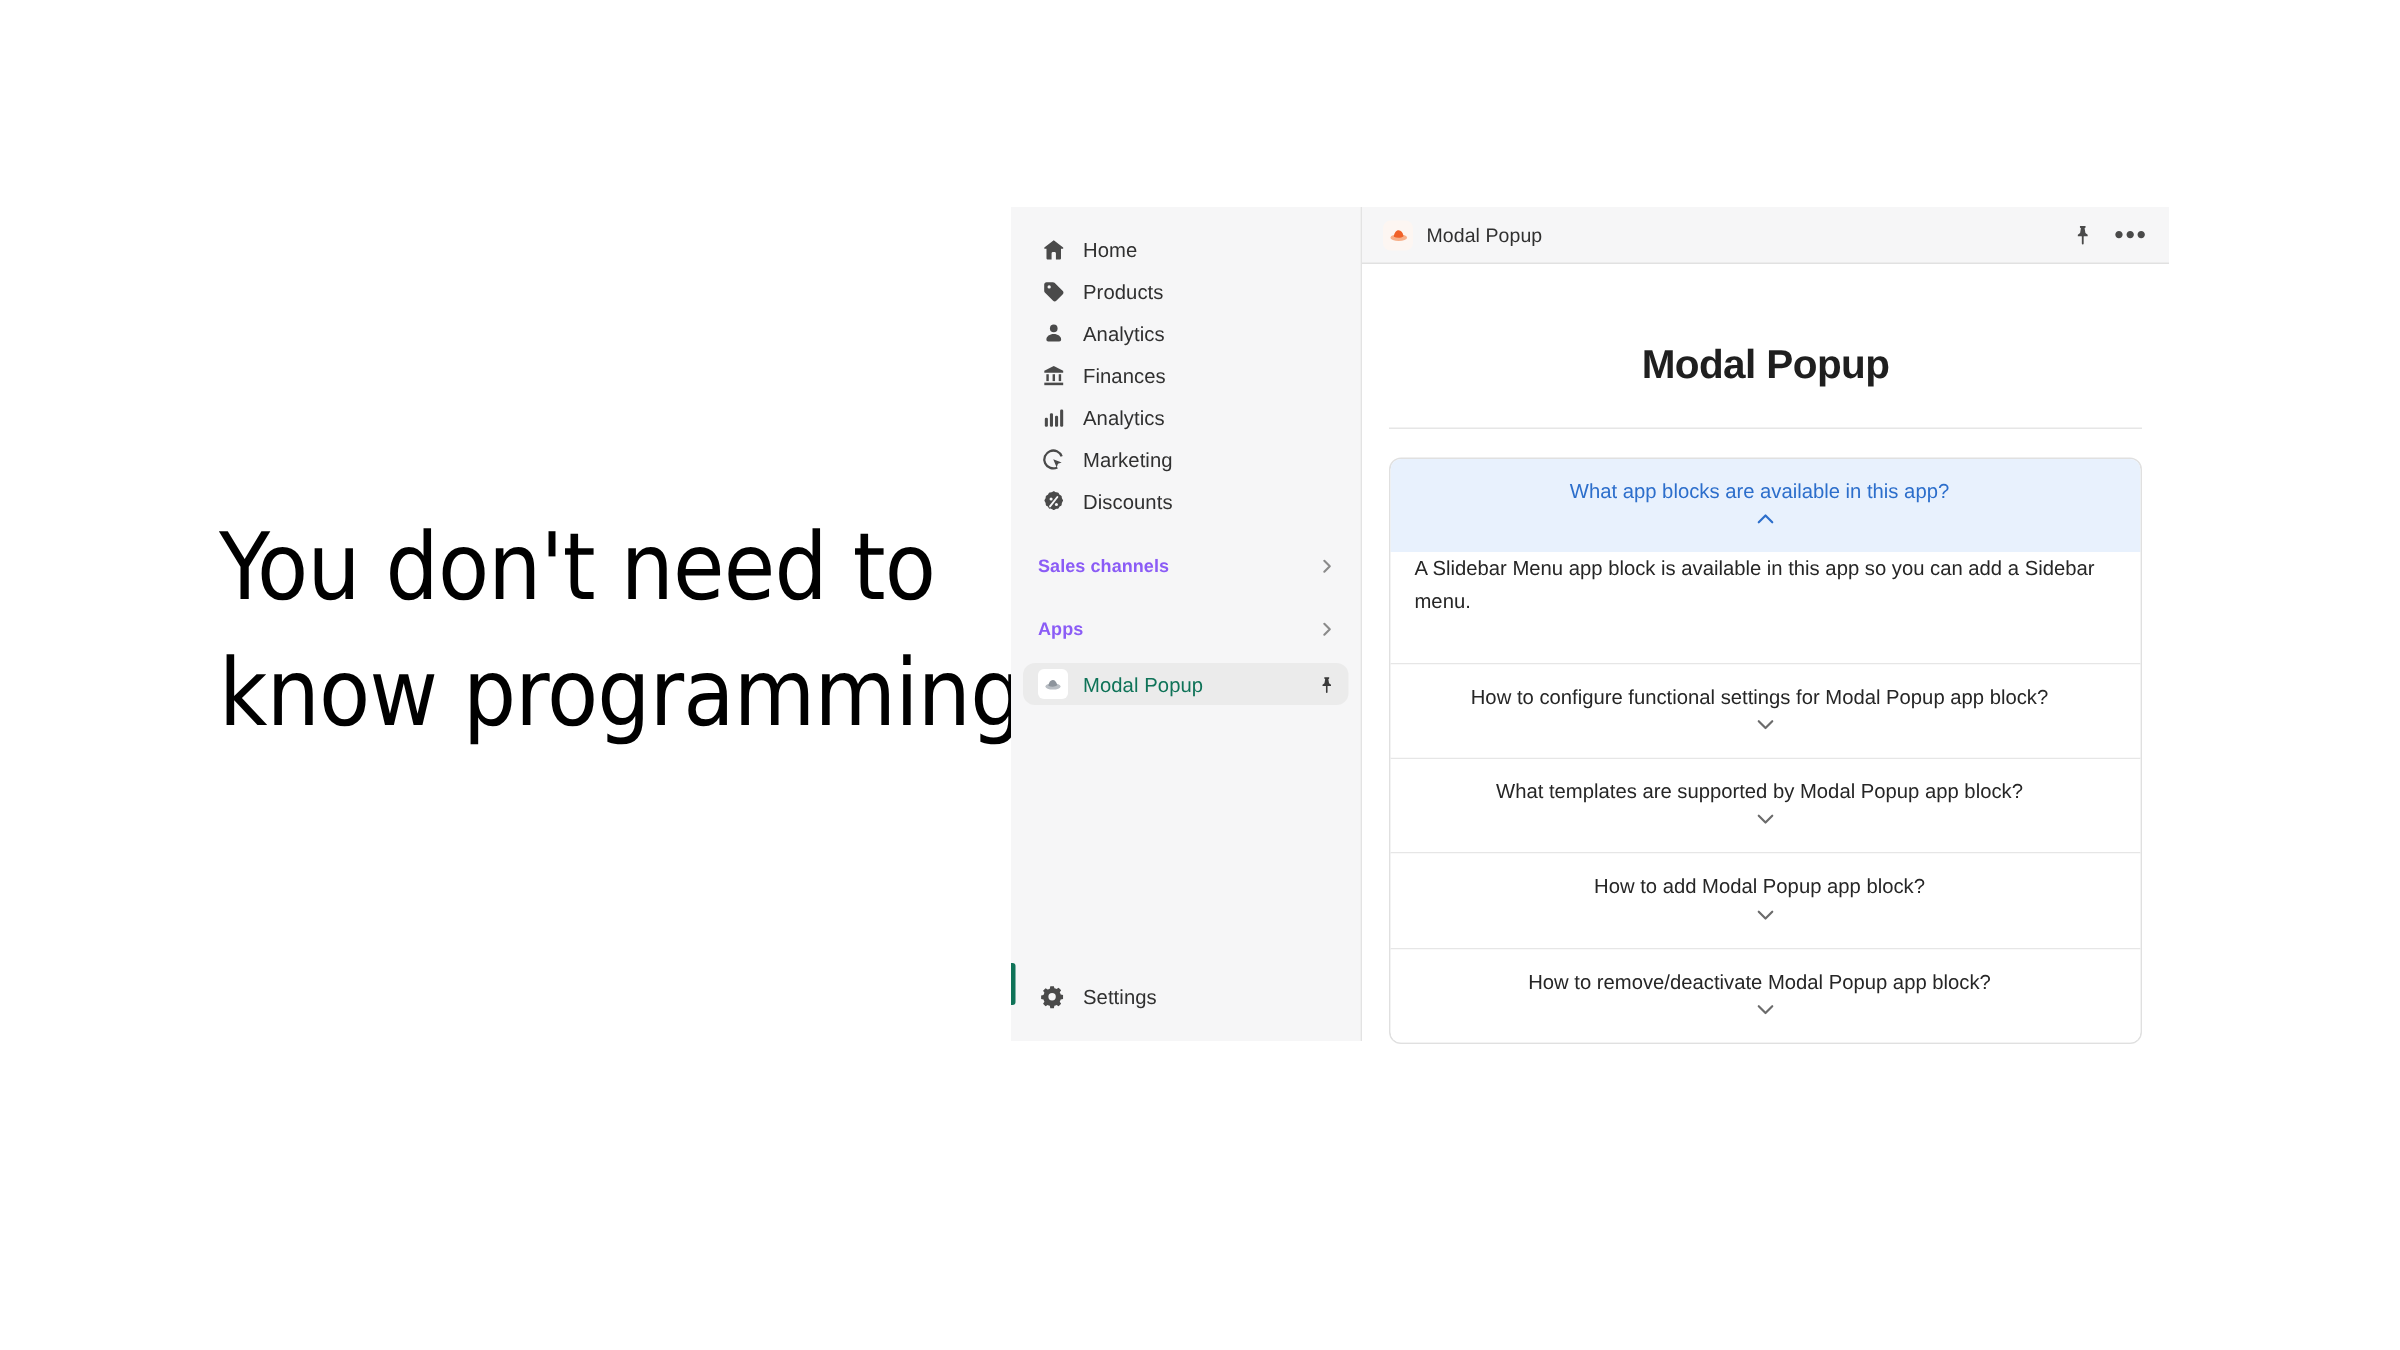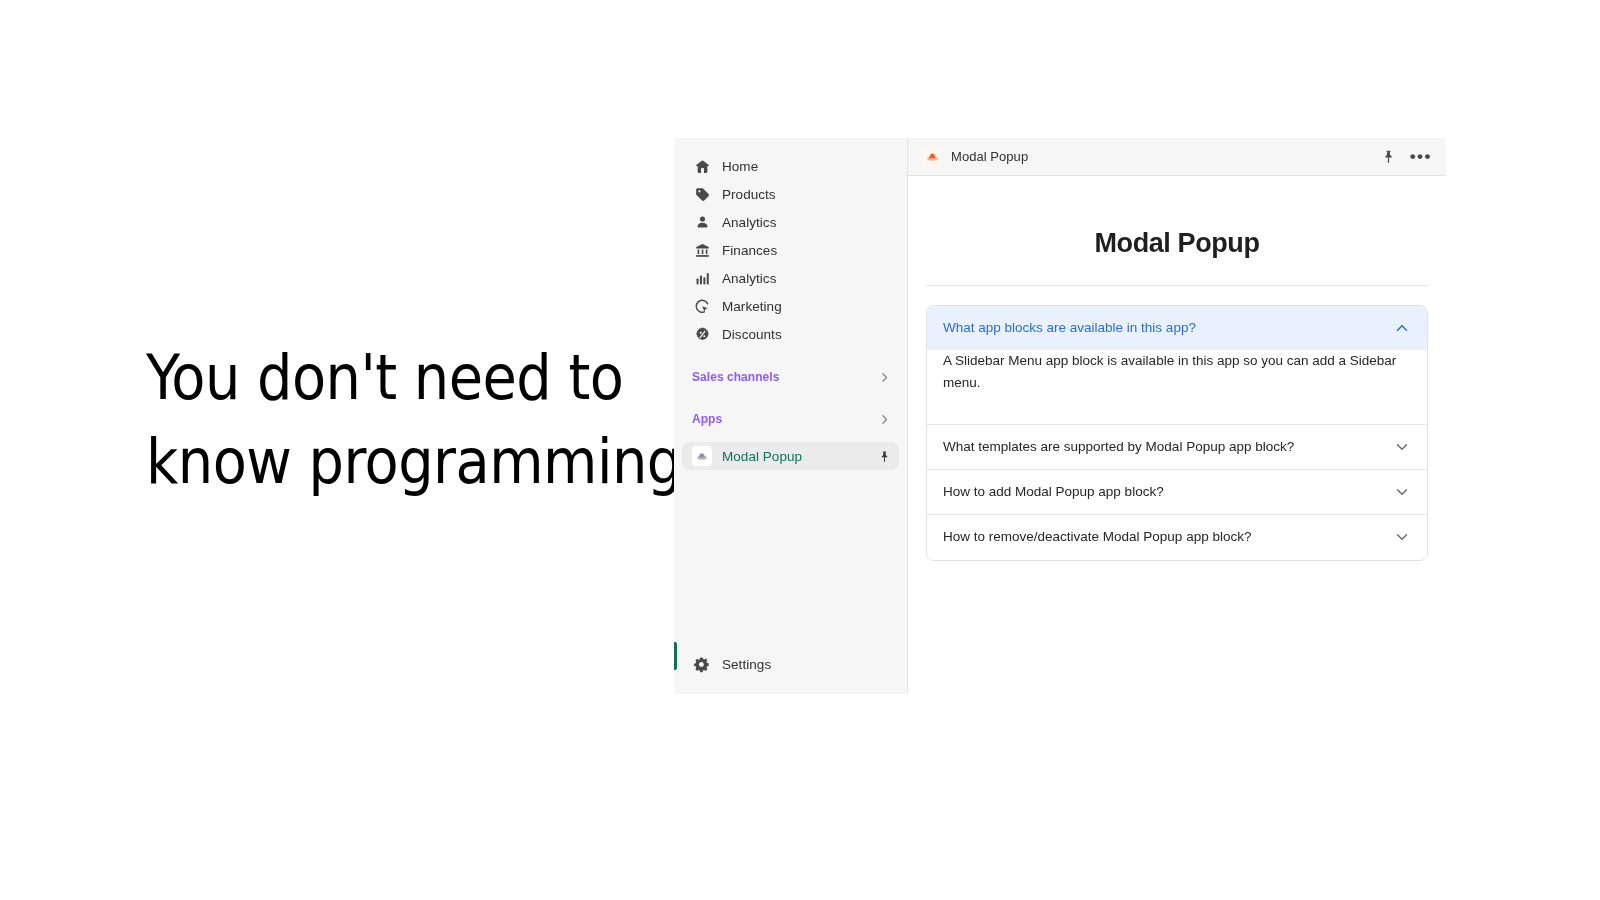--- a/index.html
+++ b/index.html
@@ -249,20 +249,21 @@
   .acc-item:last-child { border-bottom: none; }
 
   .acc-head {
     display: flex;
     align-items: center;
     padding: 13px 16px;
     cursor: pointer;
     background: #ffffff;
     min-height: 24px;
     box-sizing: border-box;
+    flex-direction: column;
   }
   .acc-head .q {
     font-size: 13.5px;
     color: #262626;
     line-height: 1.35;
     flex: 1 1 auto;
     padding-right: 8px;
   }
   .acc-head .chev {
     flex: 0 0 auto;
@@ -469,20 +470,30 @@
               <span class="q">What app blocks are available in this app?</span>
               <span class="chev">
                 <svg width="18" height="18" viewBox="0 0 20 20" fill="none" stroke="currentColor" stroke-width="1.6" stroke-linecap="round" stroke-linejoin="round">
                     <path d="M5 12.4 10 7.4l5 5"></path>
                   </svg>
               </span>
             </div>
             <div class="acc-body">A Slidebar Menu app block is available in this app so you can add a Sidebar menu.</div>
           </div>
 
+          <div class="acc-item">
+            <div class="acc-head">
+              <span class="q">How to configure functional settings for Modal Popup app block?</span>
+              <span class="chev">
+                <svg width="18" height="18" viewBox="0 0 20 20" fill="none" stroke="currentColor" stroke-width="1.6" stroke-linecap="round" stroke-linejoin="round">
+                    <path d="M5 7.6 10 12.6l5-5"></path>
+                  </svg>
+              </span>
+            </div>
+          </div>
 
           <div class="acc-item">
             <div class="acc-head">
               <span class="q">What templates are supported by Modal Popup app block?</span>
               <span class="chev">
                 <svg width="18" height="18" viewBox="0 0 20 20" fill="none" stroke="currentColor" stroke-width="1.6" stroke-linecap="round" stroke-linejoin="round">
                     <path d="M5 7.6 10 12.6l5-5"></path>
                   </svg>
               </span>
             </div>

